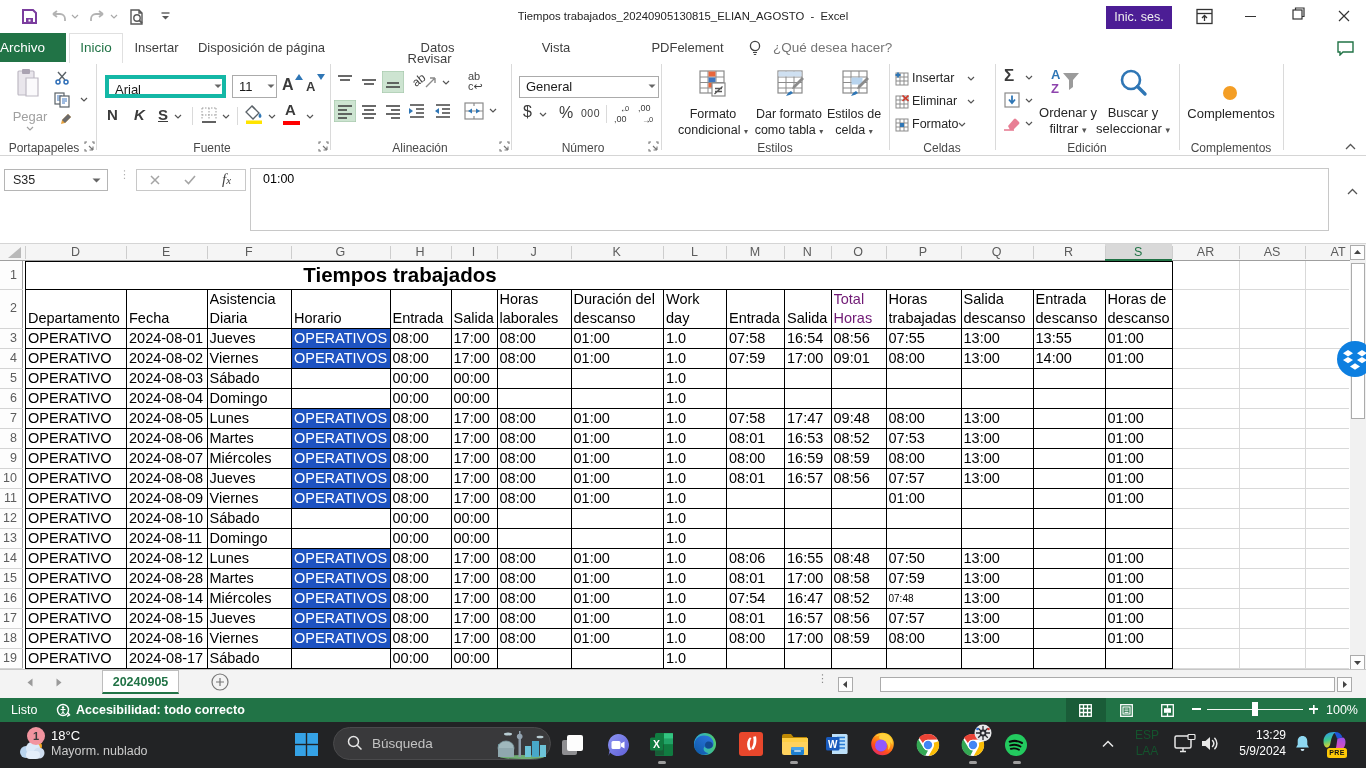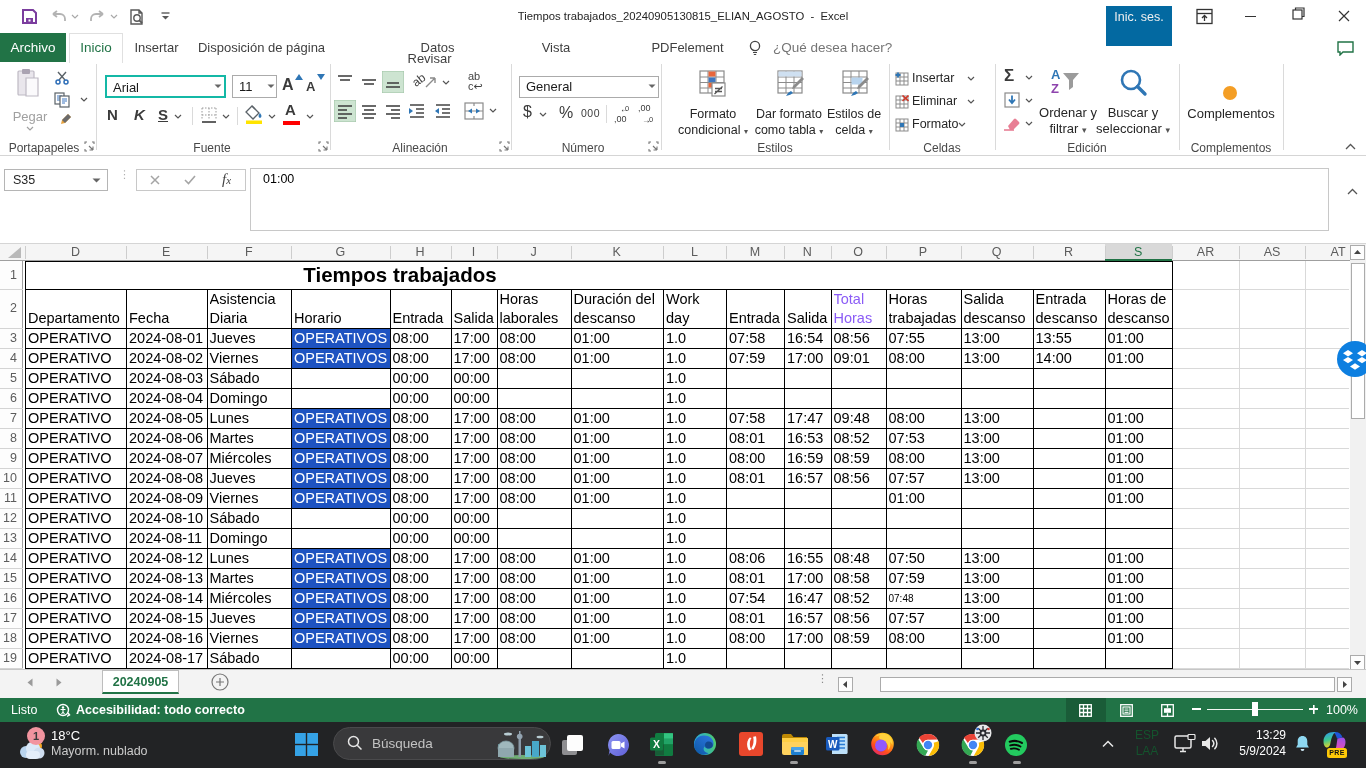--- a/index.html
+++ b/index.html
@@ -33,35 +33,35 @@
 <svg class="a" style="left:130px;top:9px" width="15" height="16" viewBox="0 0 15 16">
       <path d="M1 1 h8 l3 3 v11 h-11 z M9 1 v3 h3" fill="none" stroke="#595959" stroke-width="1.4"></path>
       <circle cx="7" cy="9" r="3.2" fill="#fff" stroke="#595959" stroke-width="1.4"></circle>
       <path d="M9.3 11.3 L12 14" stroke="#595959" stroke-width="1.8"></path>
     </svg>
 <svg class="a" style="left:161px;top:12px" width="9" height="9" viewBox="0 0 9 9">
       <path d="M0.5 1 h8" stroke="#595959" stroke-width="1.4"></path>
       <path d="M1 4 L4.5 7.5 L8 4" fill="#595959"></path>
     </svg>
 <div class="a" style="left:0;top:0;width:1366px;text-align:center;font-size:11.3px;color:#252525;line-height:32px">Tiempos trabajados_20240905130815_ELIAN_AGOSTO &nbsp;-&nbsp; Excel</div>
-<div class="a" style="left:1106px;top:6px;width:66px;height:40px;background:#0369a1;color:#efefef;font-size:12.5px;text-align:center;line-height:23px">Inic. ses.</div>
+<div class="a" style="left:1106px;top:6px;width:66px;height:23px;background:#4c1d95;color:#efefef;font-size:12.5px;text-align:center;line-height:23px">Inic. ses.</div>
 <svg class="a" style="left:1196px;top:8px" width="17" height="17" viewBox="0 0 17 17">
       <rect x="1" y="1.5" width="15" height="14" fill="none" stroke="#333" stroke-width="1.3"></rect>
       <path d="M1 5.5 h15" stroke="#333" stroke-width="1.3"></path>
       <path d="M8.5 13 v-5 M6 10 l2.5-2.5 L11 10" fill="none" stroke="#333" stroke-width="1.3"></path>
     </svg>
 <div class="a" style="left:1245px;top:16px;width:11px;height:1.4px;background:#333"></div>
 <svg class="a" style="left:1292px;top:7px" width="13" height="13" viewBox="0 0 13 13">
       <rect x="1" y="3" width="9" height="9" fill="none" stroke="#333" stroke-width="1.2"></rect>
       <path d="M3.5 3 v-2 h8.5 v8.5 h-2" fill="none" stroke="#333" stroke-width="1.2"></path>
     </svg>
 <svg class="a" style="left:1338px;top:10px" width="12" height="12" viewBox="0 0 12 12">
       <path d="M1 1 L11 11 M11 1 L1 11" stroke="#333" stroke-width="1.2"></path>
     </svg>
-<div class="a" style="left:0;top:33px;width:66px;height:29px;background:#217346;color:#fff;font-size:13.5px;text-align:center;line-height:29px">Archivo</div>
+<div class="a" style="left:0;top:33px;width:66px;height:29px;background:#217346;color:#fff;font-size:13.5px;text-align:left;line-height:29px">Archivo</div>
 <div class="a" style="left:69px;top:33px;width:54px;height:30px;background:#fff;border:1px solid #e0e0e0;border-bottom:none;color:#217346;font-size:13.5px;text-align:center;line-height:28px">Inicio</div>
 <div class="a tabtxt" style="left:66.5px;top:33px;width:180px;text-align:center">Insertar</div>
 <div class="a tabtxt" style="left:171.5px;top:33px;width:180px;text-align:center">Disposición de página</div>
 <div class="a tabtxt" style="left:347.5px;top:33px;width:180px;text-align:center">Datos</div>
 <div class="a tabtxt" style="left:407.5px;top:44px;width:180px;">Revisar</div>
 <div class="a tabtxt" style="left:466px;top:33px;width:180px;text-align:center">Vista</div>
 <div class="a tabtxt" style="left:597.5px;top:33px;width:180px;text-align:center">PDFelement</div>
 <svg class="a" style="left:748px;top:40px" width="14" height="17" viewBox="0 0 14 17">
       <circle cx="7" cy="6" r="4.6" fill="none" stroke="#444" stroke-width="1.3"></circle>
       <path d="M5 10.5 h4 M5 12.5 h4 M5.8 14.5 h2.4" stroke="#444" stroke-width="1.2"></path>
@@ -126,21 +126,21 @@
       <rect x="6" y="4" width="9" height="11" fill="#fff" stroke="#5a6268" stroke-width="1.2"></rect>
       <path d="M8 7 h5 M8 9 h5 M8 11 h3" stroke="#3f76c0" stroke-width="1"></path>
     </svg>
 <svg class="a" style="left:80px;top:97px" width="8" height="5" viewBox="0 0 8 5">
       <path d="M1 1 L4 4 L7 1" fill="none" stroke="#555" stroke-width="1.2"></path>
     </svg>
 <svg class="a" style="left:55px;top:113px" width="17" height="17" viewBox="0 0 17 17">
       <path d="M1 16 L6 11 l4 -1 6 -6 -3 -3 -6 6 -1 4 z" fill="#e8a33d"></path>
       <path d="M10 10 l6-6 -3-3 -6 6" fill="#6b6b6b"></path>
     </svg>
-<div class="a" style="left:105px;top:75px;width:121px;height:23px;border:2px solid #14b8a6;font-size:13px;line-height:21px;color:#1a1a1a;padding-left:6px">Arial</div>
+<div class="a" style="left:105px;top:75px;width:121px;height:23px;border:4px solid #14b8a6;font-size:13px;line-height:21px;color:#1a1a1a;padding-left:6px">Arial</div>
 <svg class="a" style="left:214px;top:84px" width="8" height="5" viewBox="0 0 8 5">
       <path d="M0.5 0.5 L4 4 L7.5 0.5" fill="#666"></path>
     </svg>
 <div class="a" style="left:232px;top:75px;width:45px;height:23px;border:1px solid #ababab;font-size:13px;line-height:21px;color:#1a1a1a;padding-left:6px">11</div>
 <svg class="a" style="left:267px;top:84px" width="8" height="5" viewBox="0 0 8 5">
       <path d="M0.5 0.5 L4 4 L7.5 0.5" fill="#666"></path>
     </svg>
 <div class="a" style="left:282px;top:76px;font-size:16px;font-weight:bold;color:#3b3b3b">A</div>
 <svg class="a" style="left:295px;top:74px" width="8" height="6" viewBox="0 0 8 6">
       <path d="M4 0 L8 6 L0 6 z" fill="#2f76b5"></path>
@@ -501,21 +501,21 @@
 <div class="a" style="left:129px;top:290px;width:76.5px;height:37px;display:flex;flex-direction:column;justify-content:flex-end;font-size:14.5px;line-height:18.5px;color:#000;white-space:nowrap;overflow:hidden">Fecha</div>
 <div class="a" style="left:209.5px;top:290px;width:80.5px;height:37px;display:flex;flex-direction:column;justify-content:flex-end;font-size:14.5px;line-height:18.5px;color:#000;white-space:nowrap;overflow:hidden">Asistencia<br>Diaria</div>
 <div class="a" style="left:294px;top:290px;width:94.5px;height:37px;display:flex;flex-direction:column;justify-content:flex-end;font-size:14.5px;line-height:18.5px;color:#000;white-space:nowrap;overflow:hidden">Horario</div>
 <div class="a" style="left:392.5px;top:290px;width:57.0px;height:37px;display:flex;flex-direction:column;justify-content:flex-end;font-size:14.5px;line-height:18.5px;color:#000;white-space:nowrap;overflow:hidden">Entrada</div>
 <div class="a" style="left:453.5px;top:290px;width:42.0px;height:37px;display:flex;flex-direction:column;justify-content:flex-end;font-size:14.5px;line-height:18.5px;color:#000;white-space:nowrap;overflow:hidden">Salida</div>
 <div class="a" style="left:499.5px;top:290px;width:70.0px;height:37px;display:flex;flex-direction:column;justify-content:flex-end;font-size:14.5px;line-height:18.5px;color:#000;white-space:nowrap;overflow:hidden">Horas<br>laborales</div>
 <div class="a" style="left:573.5px;top:290px;width:88.5px;height:37px;display:flex;flex-direction:column;justify-content:flex-end;font-size:14.5px;line-height:18.5px;color:#000;white-space:nowrap;overflow:hidden">Duración del<br>descanso</div>
 <div class="a" style="left:666px;top:290px;width:59px;height:37px;display:flex;flex-direction:column;justify-content:flex-end;font-size:14.5px;line-height:18.5px;color:#000;white-space:nowrap;overflow:hidden">Work<br>day</div>
 <div class="a" style="left:729px;top:290px;width:54px;height:37px;display:flex;flex-direction:column;justify-content:flex-end;font-size:14.5px;line-height:18.5px;color:#000;white-space:nowrap;overflow:hidden">Entrada</div>
 <div class="a" style="left:787px;top:290px;width:42.5px;height:37px;display:flex;flex-direction:column;justify-content:flex-end;font-size:14.5px;line-height:18.5px;color:#000;white-space:nowrap;overflow:hidden">Salida</div>
-<div class="a" style="left:833.5px;top:290px;width:51.0px;height:37px;display:flex;flex-direction:column;justify-content:flex-end;font-size:14.5px;line-height:18.5px;color:#8b5cf6;white-space:nowrap;overflow:hidden">Total<br>Horas</div>
+<div class="a" style="left:833.5px;top:290px;width:51.0px;height:37px;display:flex;flex-direction:column;justify-content:flex-end;font-size:14.5px;line-height:18.5px;color:#701a75;white-space:nowrap;overflow:hidden">Total<br>Horas</div>
 <div class="a" style="left:888.5px;top:290px;width:71.0px;height:37px;display:flex;flex-direction:column;justify-content:flex-end;font-size:14.5px;line-height:18.5px;color:#000;white-space:nowrap;overflow:hidden">Horas<br>trabajadas</div>
 <div class="a" style="left:963.5px;top:290px;width:68.0px;height:37px;display:flex;flex-direction:column;justify-content:flex-end;font-size:14.5px;line-height:18.5px;color:#000;white-space:nowrap;overflow:hidden">Salida<br>descanso</div>
 <div class="a" style="left:1035.5px;top:290px;width:68.0px;height:37px;display:flex;flex-direction:column;justify-content:flex-end;font-size:14.5px;line-height:18.5px;color:#000;white-space:nowrap;overflow:hidden">Entrada<br>descanso</div>
 <div class="a" style="left:1107.5px;top:290px;width:63.5px;height:37px;display:flex;flex-direction:column;justify-content:flex-end;font-size:14.5px;line-height:18.5px;color:#000;white-space:nowrap;overflow:hidden">Horas de<br>descanso</div>
 <div class="a" style="left:292px;top:329px;width:97.5px;height:19px;background:#1e53c1"></div>
 <div class="a" style="left:294px;top:328px;font-size:14.5px;line-height:21px;color:#fff">OPERATIVOS</div>
 <div class="a" style="left:28px;top:328px;font-size:14.5px;line-height:21px;color:#000;white-space:nowrap">OPERATIVO</div>
 <div class="a" style="left:129px;top:328px;font-size:14.5px;line-height:21px;color:#000;white-space:nowrap">2024-08-01</div>
 <div class="a" style="left:209.5px;top:328px;font-size:14.5px;line-height:21px;color:#000;white-space:nowrap">Jueves</div>
 <div class="a" style="left:392.5px;top:328px;font-size:14.5px;line-height:21px;color:#000;white-space:nowrap">08:00</div>
@@ -659,21 +659,21 @@
 <div class="a" style="left:666px;top:548px;font-size:14.5px;line-height:21px;color:#000;white-space:nowrap">1.0</div>
 <div class="a" style="left:729px;top:548px;font-size:14.5px;line-height:21px;color:#000;white-space:nowrap">08:06</div>
 <div class="a" style="left:787px;top:548px;font-size:14.5px;line-height:21px;color:#000;white-space:nowrap">16:55</div>
 <div class="a" style="left:833.5px;top:548px;font-size:14.5px;line-height:21px;color:#000;white-space:nowrap">08:48</div>
 <div class="a" style="left:888.5px;top:548px;font-size:14.5px;line-height:21px;color:#000;white-space:nowrap">07:50</div>
 <div class="a" style="left:963.5px;top:548px;font-size:14.5px;line-height:21px;color:#000;white-space:nowrap">13:00</div>
 <div class="a" style="left:1107.5px;top:548px;font-size:14.5px;line-height:21px;color:#000;white-space:nowrap">01:00</div>
 <div class="a" style="left:292px;top:569px;width:97.5px;height:19px;background:#1e53c1"></div>
 <div class="a" style="left:294px;top:568px;font-size:14.5px;line-height:21px;color:#fff">OPERATIVOS</div>
 <div class="a" style="left:28px;top:568px;font-size:14.5px;line-height:21px;color:#000;white-space:nowrap">OPERATIVO</div>
-<div class="a" style="left:129px;top:568px;font-size:14.5px;line-height:21px;color:#000;white-space:nowrap">2024-08-13</div>
+<div class="a" style="left:129px;top:568px;font-size:14.5px;line-height:21px;color:#000;white-space:nowrap">2024-08-28</div>
 <div class="a" style="left:209.5px;top:568px;font-size:14.5px;line-height:21px;color:#000;white-space:nowrap">Martes</div>
 <div class="a" style="left:392.5px;top:568px;font-size:14.5px;line-height:21px;color:#000;white-space:nowrap">08:00</div>
 <div class="a" style="left:453.5px;top:568px;font-size:14.5px;line-height:21px;color:#000;white-space:nowrap">17:00</div>
 <div class="a" style="left:499.5px;top:568px;font-size:14.5px;line-height:21px;color:#000;white-space:nowrap">08:00</div>
 <div class="a" style="left:573.5px;top:568px;font-size:14.5px;line-height:21px;color:#000;white-space:nowrap">01:00</div>
 <div class="a" style="left:666px;top:568px;font-size:14.5px;line-height:21px;color:#000;white-space:nowrap">1.0</div>
 <div class="a" style="left:729px;top:568px;font-size:14.5px;line-height:21px;color:#000;white-space:nowrap">08:01</div>
 <div class="a" style="left:787px;top:568px;font-size:14.5px;line-height:21px;color:#000;white-space:nowrap">17:00</div>
 <div class="a" style="left:833.5px;top:568px;font-size:14.5px;line-height:21px;color:#000;white-space:nowrap">08:58</div>
 <div class="a" style="left:888.5px;top:568px;font-size:14.5px;line-height:21px;color:#000;white-space:nowrap">07:59</div>

